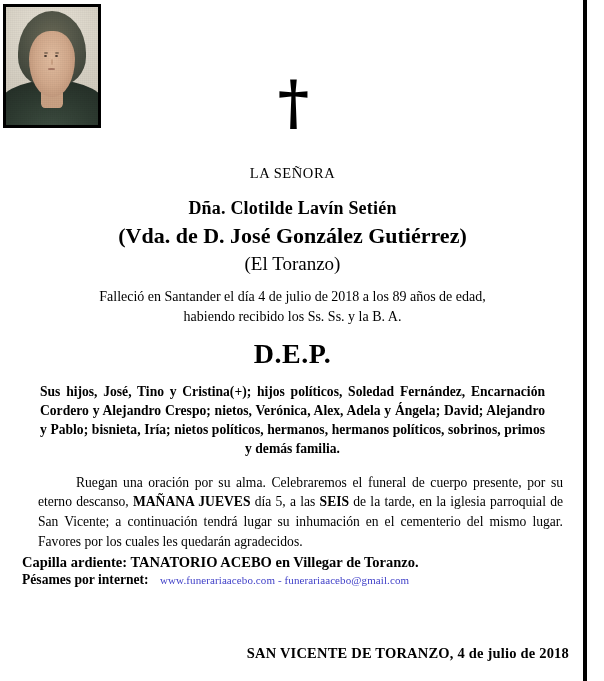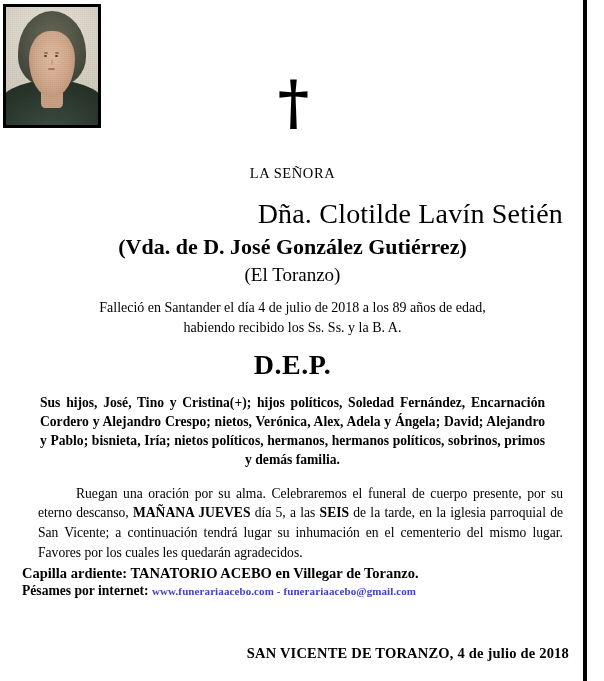--- a/index.html
+++ b/index.html
@@ -164,25 +164,24 @@
     right: 41px;
     top: 165px;
     text-align: center;
   }
   .la-senora {
     font-size: 14.5px;
     letter-spacing: .6px;
     margin: 0 0 16px 0;
   }
   .name-main {
-    font-size: 28px;
-    font-weight: 400;
+    font-size: 18px;
+    font-weight: 700;
     margin: 0 0 4px 0;
     letter-spacing: .2px;
-    text-align: right;
   }
   .name-widow {
     font-size: 22px;
     font-weight: 700;
     margin: 0 0 4px 0;
   }
   .nickname {
     font-size: 19px;
     margin: 0 0 12px 0;
   }
@@ -221,24 +220,25 @@
     text-align: left;
     margin: 2px 0 1px 0;
   }
   .internet {
     font-size: 13.6px;
     font-weight: 700;
     text-align: left;
     margin: 0;
   }
   .internet .link {
-    font-weight: 700;
+    font-weight: 400;
     font-size: 11px;
     color: #4040c8;
     letter-spacing: .1px;
+    margin-left: 8px;
   }
   .footer {
     position: absolute;
     left: 22px;
     right: 35px;
     top: 645px;
     text-align: right;
     font-size: 14.5px;
     font-weight: 700;
     letter-spacing: .2px;

